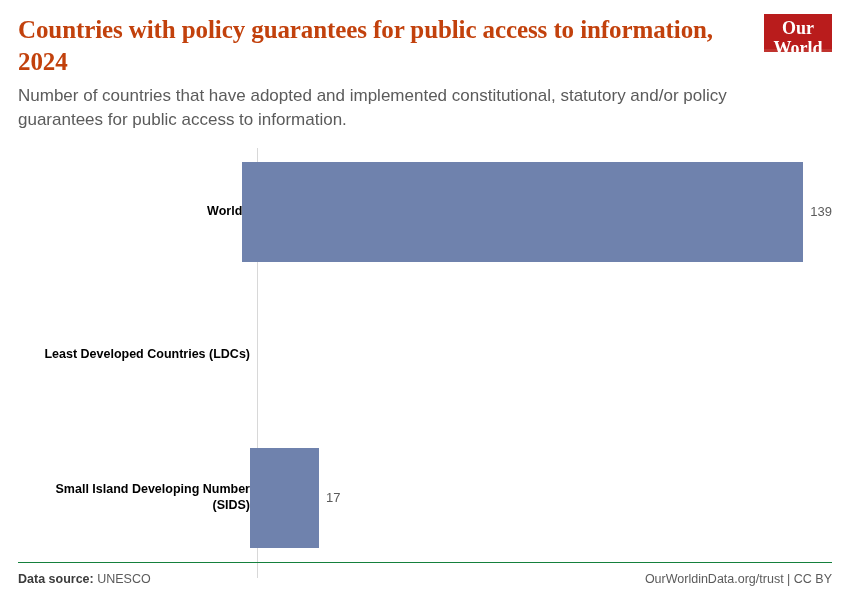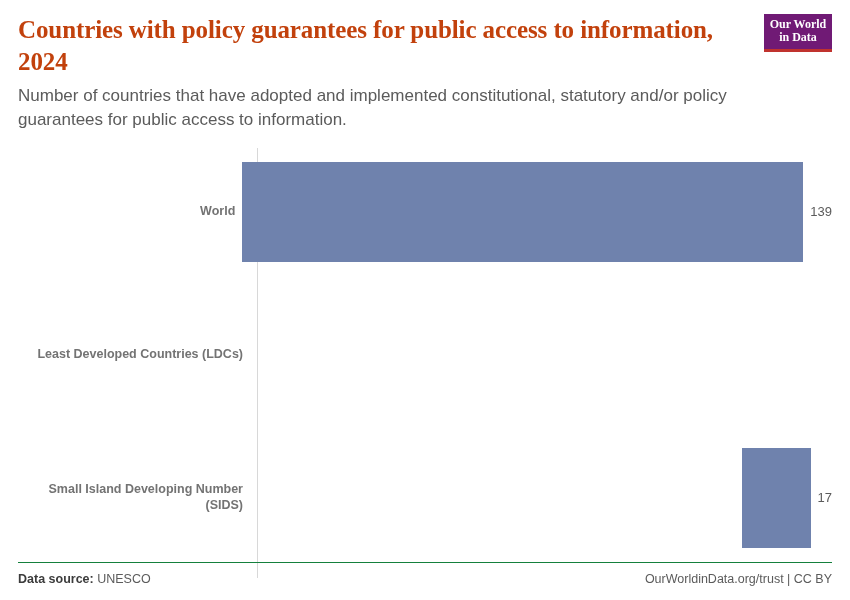--- a/index.html
+++ b/index.html
@@ -41,25 +41,25 @@
     color: #5b5b5b;
     margin: 0;
     max-width: 780px;
   }
   .owid-logo {
     position: absolute;
     top: 0;
     right: 0;
     width: 68px;
     height: 38px;
-    background: #701a75;
+    background: #b91c1c;
     color: #ffffff;
     font-family: "Liberation Serif", serif;
     font-weight: 700;
-    font-size: 12px;
+    font-size: 18px;
     line-height: 1.12;
     text-align: center;
     padding-top: 4px;
     box-sizing: border-box;
     border-bottom: 3px solid #c0332e;
   }
   .owid-logo span {
     display: block;
   }
   
@@ -80,34 +80,32 @@
   .bar-row {
     position: absolute;
     left: 0;
     width: 814px;
     display: flex;
     align-items: center;
   }
   .bar-label {
     width: 232px;
     text-align: right;
-    padding-right: 7px;
     box-sizing: border-box;
     font-size: 12.5px;
     font-weight: 700;
-    color: #737373;
+    color: #000000;
     line-height: 1.25;
   }
   .bar-wrap {
     position: relative;
     flex: 1;
     height: 100%;
     display: flex;
     align-items: center;
-    justify-content: flex-end;
   }
   .bar {
     background: #6f82ad;
     height: 100%;
   }
   .bar-value {
     font-size: 13px;
     color: #5b5b5b;
     padding-left: 7px;
     white-space: nowrap;

